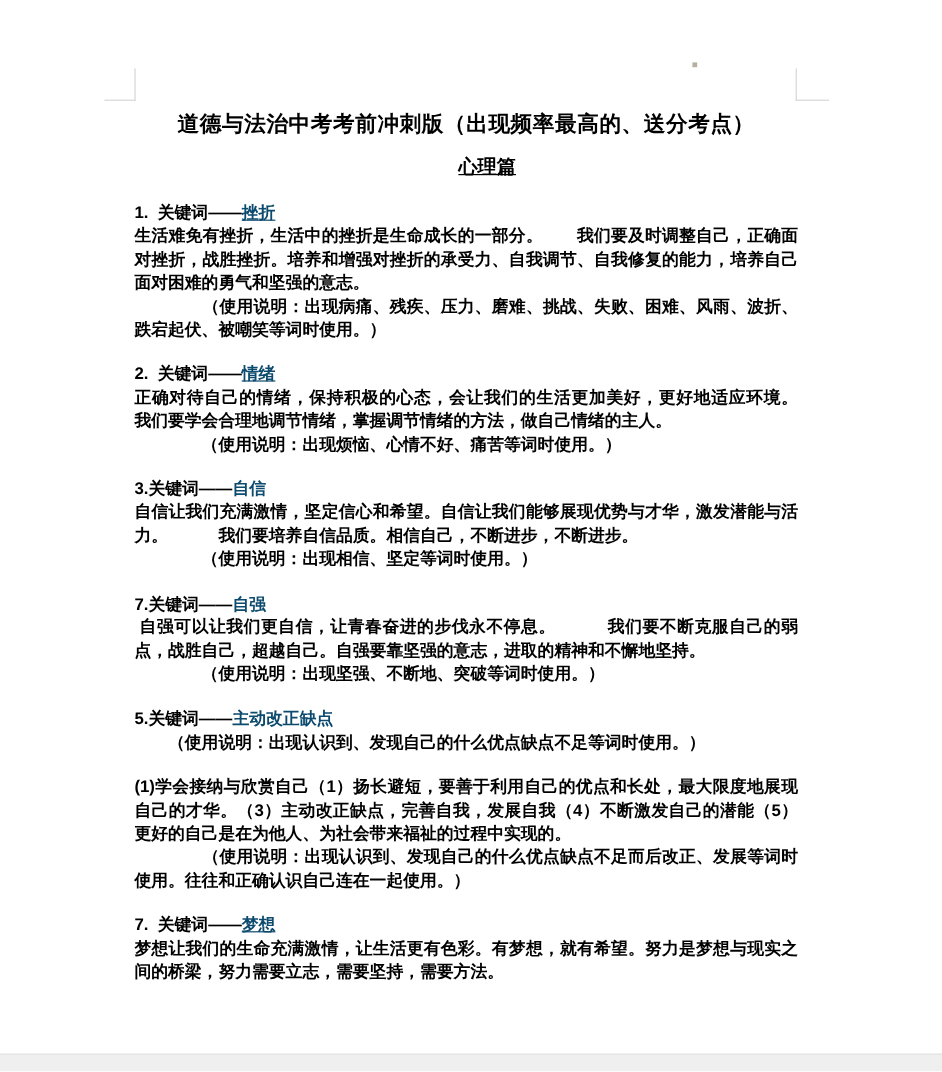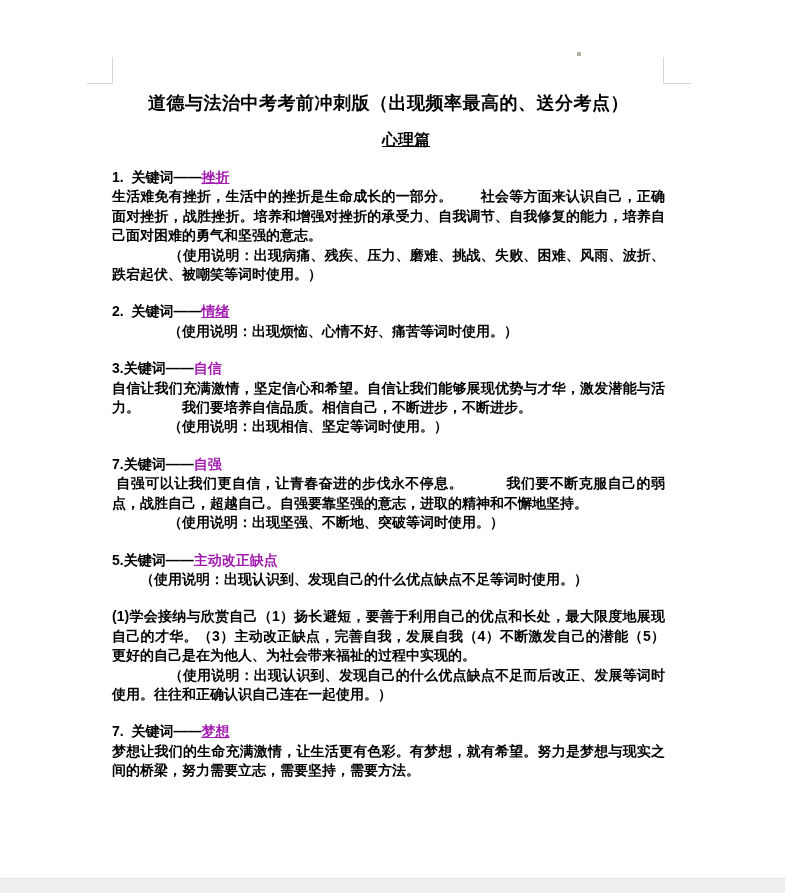--- a/index.html
+++ b/index.html
@@ -41,21 +41,21 @@
   }
   .subtitle {
     margin: 16px 0 0 0; font-size: 16px; line-height: 20px;
     text-align: center;
   }
   .subtitle span { text-decoration: underline; margin-left: 35px; }
   .sections { margin-top: 18px; font-size: 14px; line-height: 19.4px; }
   .section { margin-bottom: 18px; }
   .section p { margin: 0; white-space: pre-wrap; }
   .section p.body-text, .section p.usage-note { text-align: justify; }
-  .kw { color: #a21caf; }
+  .kw { color: #0c4a6e; }
   .underlined { text-decoration: underline; }
   .bottom-strip {
     position: absolute; left: 0; bottom: 0;
     width: 785px; height: 15px;
     background: #efefef; border-top: 1px solid #e3e3e3;
     box-sizing: border-box;
   }
 </style>
 </head>
 <body>
@@ -68,26 +68,27 @@
 
   <div class="doc">
 
     <h1 class="title">道德与法治中考考前冲刺版（出现频率最高的、送分考点）</h1>
     <h2 class="subtitle"><span>心理篇</span></h2>
 
     <div class="sections">
 
       <div class="section">
         <p class="heading"><span>1.  关键词——</span><span class="kw underlined">挫折</span></p>
-        <p class="body-text">生活难免有挫折，生活中的挫折是生命成长的一部分。　　社会等方面来认识自己，正确面对挫折，战胜挫折。培养和增强对挫折的承受力、自我调节、自我修复的能力，培养自己面对困难的勇气和坚强的意志。</p>
+        <p class="body-text">生活难免有挫折，生活中的挫折是生命成长的一部分。　　我们要及时调整自己，正确面对挫折，战胜挫折。培养和增强对挫折的承受力、自我调节、自我修复的能力，培养自己面对困难的勇气和坚强的意志。</p>
         <p class="usage-note">　　　　（使用说明：出现病痛、残疾、压力、磨难、挑战、失败、困难、风雨、波折、跌宕起伏、被嘲笑等词时使用。）</p>
       </div>
 
       <div class="section">
         <p class="heading"><span>2.  关键词——</span><span class="kw underlined">情绪</span></p>
+        <p class="body-text">正确对待自己的情绪，保持积极的心态，会让我们的生活更加美好，更好地适应环境。　　我们要学会合理地调节情绪，掌握调节情绪的方法，做自己情绪的主人。</p>
         <p class="usage-note">　　　　（使用说明：出现烦恼、心情不好、痛苦等词时使用。）</p>
       </div>
 
       <div class="section">
         <p class="heading"><span>3.关键词——</span><span class="kw">自信</span></p>
         <p class="body-text">自信让我们充满激情，坚定信心和希望。自信让我们能够展现优势与才华，激发潜能与活力。　　　我们要培养自信品质。相信自己，不断进步，不断进步。</p>
         <p class="usage-note">　　　　（使用说明：出现相信、坚定等词时使用。）</p>
       </div>
 
       <div class="section">

